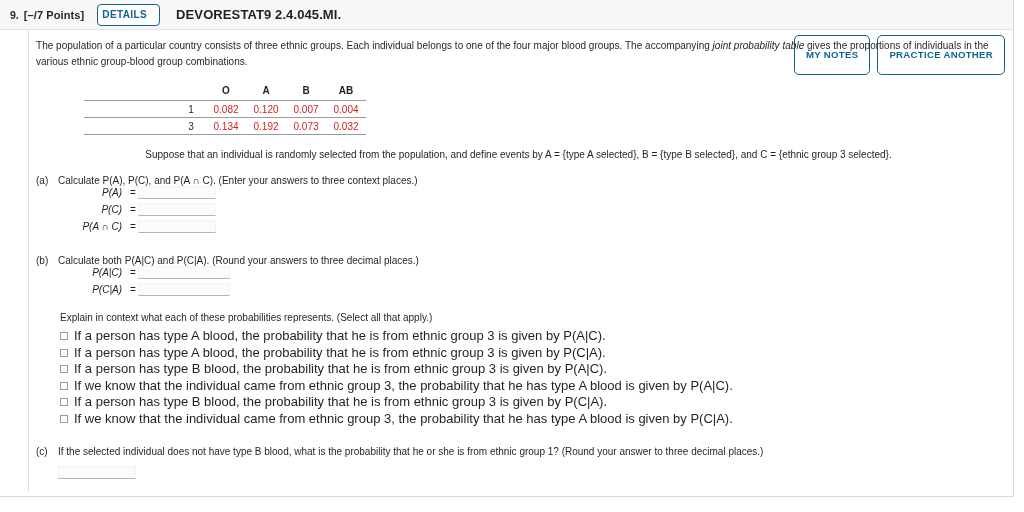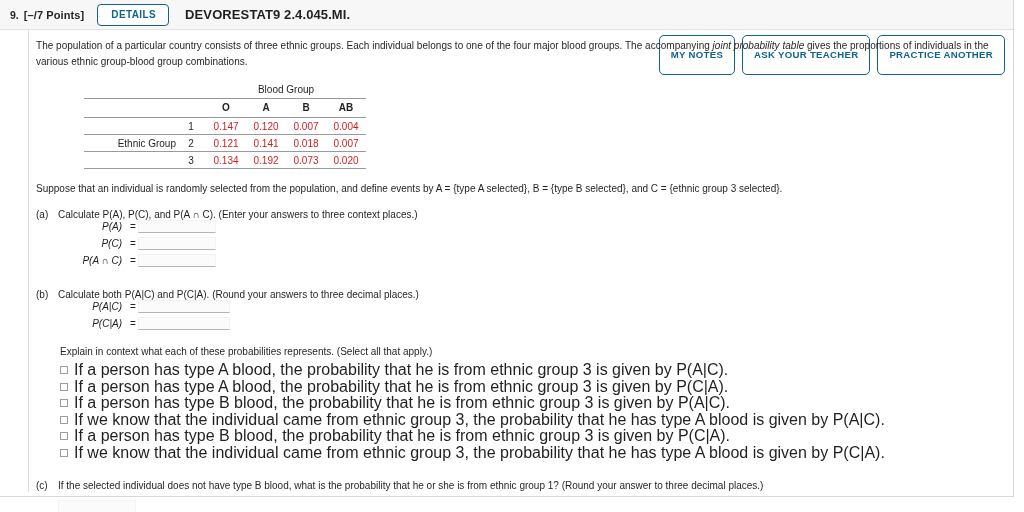--- a/index.html
+++ b/index.html
@@ -50,21 +50,21 @@
     letter-spacing: 0.1px;
   }
   .details-btn {
     border: 1.4px solid #0f6391;
     border-radius: 4px;
     background: #ffffff;
     color: #0f6391;
     font-weight: bold;
     font-size: 10px;
     letter-spacing: 0.4px;
-    padding: 5px 12px 5px 13px;
+    padding: 5px 12px 5px 4px;
     line-height: 1;
     cursor: pointer;
   }
   .q-code {
     font-weight: bold;
     font-size: 13px;
     color: #231f20;
     margin-left: 16px;
     letter-spacing: 0.1px;
   }
@@ -140,21 +140,21 @@
     font-weight: bold;
     border-bottom: 1px solid #9a9a9a;
     padding-bottom: 3px !important;
   }
   .sp-left { border-bottom: 1px solid #9a9a9a; }
   tr.colhead td { font-weight: bold; padding-top: 3px !important; padding-bottom: 4px !important; }
   tr.rule-under td { border-bottom: 1px solid #9a9a9a; }
   tr.datarow td { padding: 2.5px 0 2.5px 0 !important; }
 
   
-  .suppose { margin-top: 14px; font-size: 10px; }
+  .suppose { margin-top: 14px; font-size: 10px; text-align: center; }
   .part { margin-top: 15px; font-size: 10px; }
   .part-row { display: flex; }
   .part-tag { width: 22px; flex: 0 0 22px; }
   .part-text { flex: 1; }
   .fieldlist { }
   .fieldrow {
     display: flex;
     align-items: center;
     margin-bottom: 4px;
   }
@@ -194,90 +194,76 @@
     width: 8px;
     height: 8px;
     border: 1px solid #9d9d9d;
     background: #fff;
     box-sizing: border-box;
     margin-top: 2px;
     margin-right: 6px;
     flex: 0 0 8px;
     cursor: pointer;
   }
-  .optlabel { font-size: 16px; line-height: 11px; text-align: center; }
+  .optlabel { font-size: 13px; line-height: 11px; text-align: center; }
   .opt-indent { margin-left: 24px; }
 
   .part-c-input { margin-top: 9px; margin-left: 22px; }
   .mathit { font-style: italic; }
 </style>
 </head>
 <body>
 
 <div class="page">
 
   <div class="qheader">
     <span class="q-num">9.</span>
     <span class="q-points">[–/7 Points]</span>
     <button class="details-btn">DETAILS</button>
     <span class="q-code">DEVORESTAT9 2.4.045.MI.</span>
 
     <div class="header-right">
       <button class="hdr-btn">MY NOTES</button>
-      <button class="hdr-btn">ASK YOUR TEACHER</button>
       <button class="hdr-btn">PRACTICE ANOTHER</button>
     </div>
   </div>
 
   <div class="qbody">
     <div class="leftrule"></div>
 
     <div class="content">
 
       <div class="prompt"><span>The population of a particular country consists of three ethnic groups. Each individual belongs to one of the four major blood groups. The accompanying </span><i>joint probability table</i><span> gives the proportions of individuals in the various ethnic group-blood group combinations.</span></div>
 
       <div class="tbl-wrap">
         <table class="jpt">
           <tbody>
-              <tr>
-            <td class="c-label sp-left"></td>
-            <td class="c-idx sp-left"></td>
-            <th class="bg-span" colspan="4">Blood Group</th>
-          </tr>
           <tr class="colhead rule-under">
             <td class="c-label"></td>
             <td class="c-idx"></td>
             <td class="c-val" style="color:#231f20">O</td>
             <td class="c-val" style="color:#231f20">A</td>
             <td class="c-val" style="color:#231f20">B</td>
             <td class="c-val" style="color:#231f20">AB</td>
           </tr>
           <tr class="datarow rule-under">
             <td class="c-label"></td>
             <td class="c-idx">1</td>
-            <td class="c-val">0.147</td>
+            <td class="c-val">0.082</td>
             <td class="c-val">0.120</td>
             <td class="c-val">0.007</td>
             <td class="c-val">0.004</td>
-          </tr>
-          <tr class="datarow rule-under">
-            <td class="c-label">Ethnic Group</td>
-            <td class="c-idx">2</td>
-            <td class="c-val">0.121</td>
-            <td class="c-val">0.141</td>
-            <td class="c-val">0.018</td>
-            <td class="c-val">0.007</td>
           </tr>
           <tr class="datarow rule-under">
             <td class="c-label"></td>
             <td class="c-idx">3</td>
             <td class="c-val">0.134</td>
             <td class="c-val">0.192</td>
             <td class="c-val">0.073</td>
-            <td class="c-val">0.020</td>
+            <td class="c-val">0.032</td>
           </tr>
         </tbody>
           </table>
       </div>
 
       <div class="suppose">Suppose that an individual is randomly selected from the population, and define events by A = {type A selected}, B = {type B selected}, and C = {ethnic group 3 selected}.</div>
 
       <div class="part">
         <div class="part-row">
           <div class="part-tag">(a)</div>

